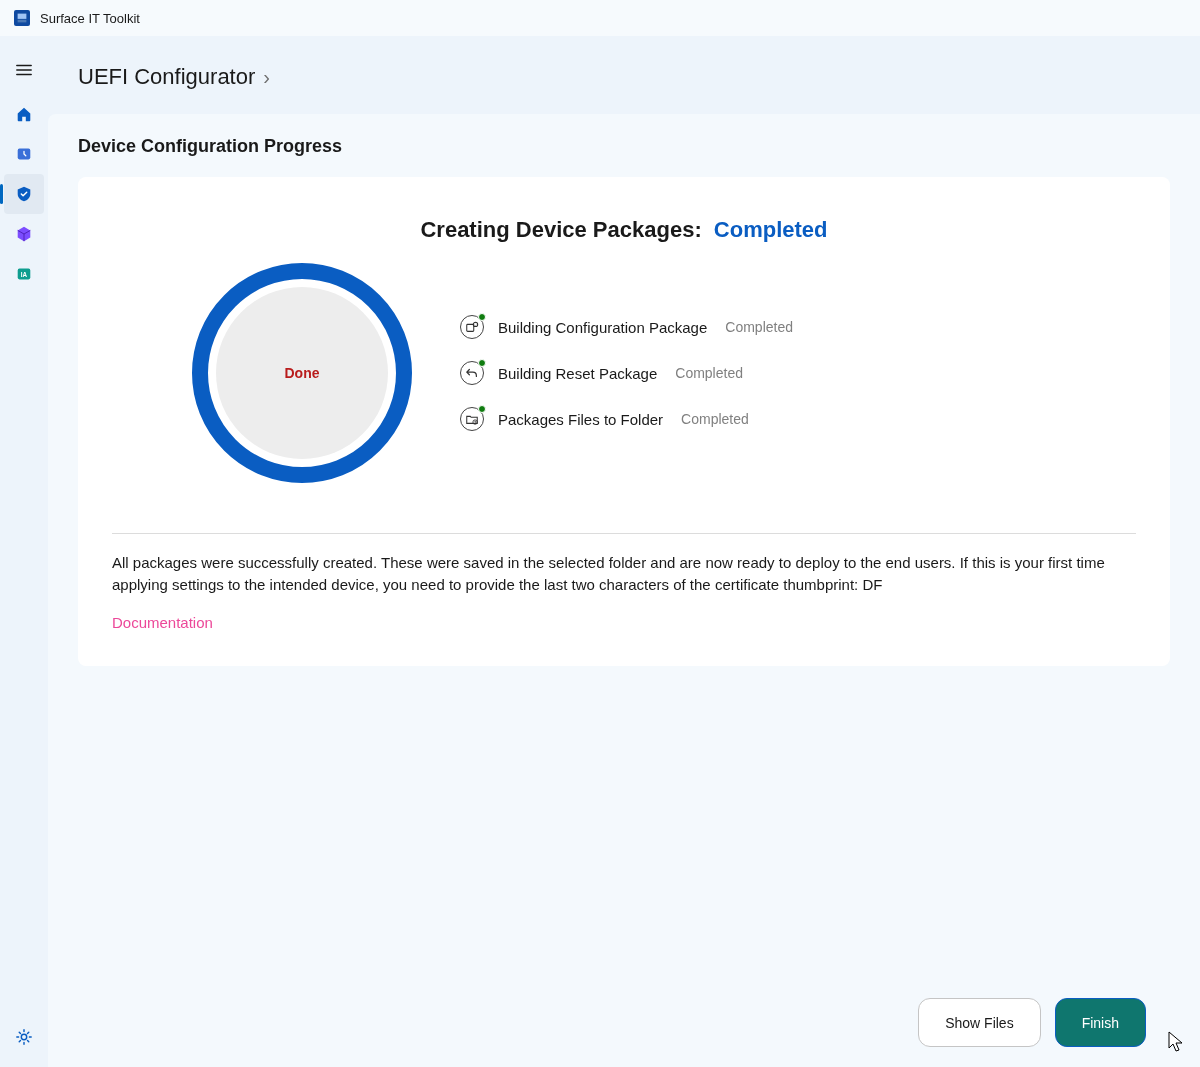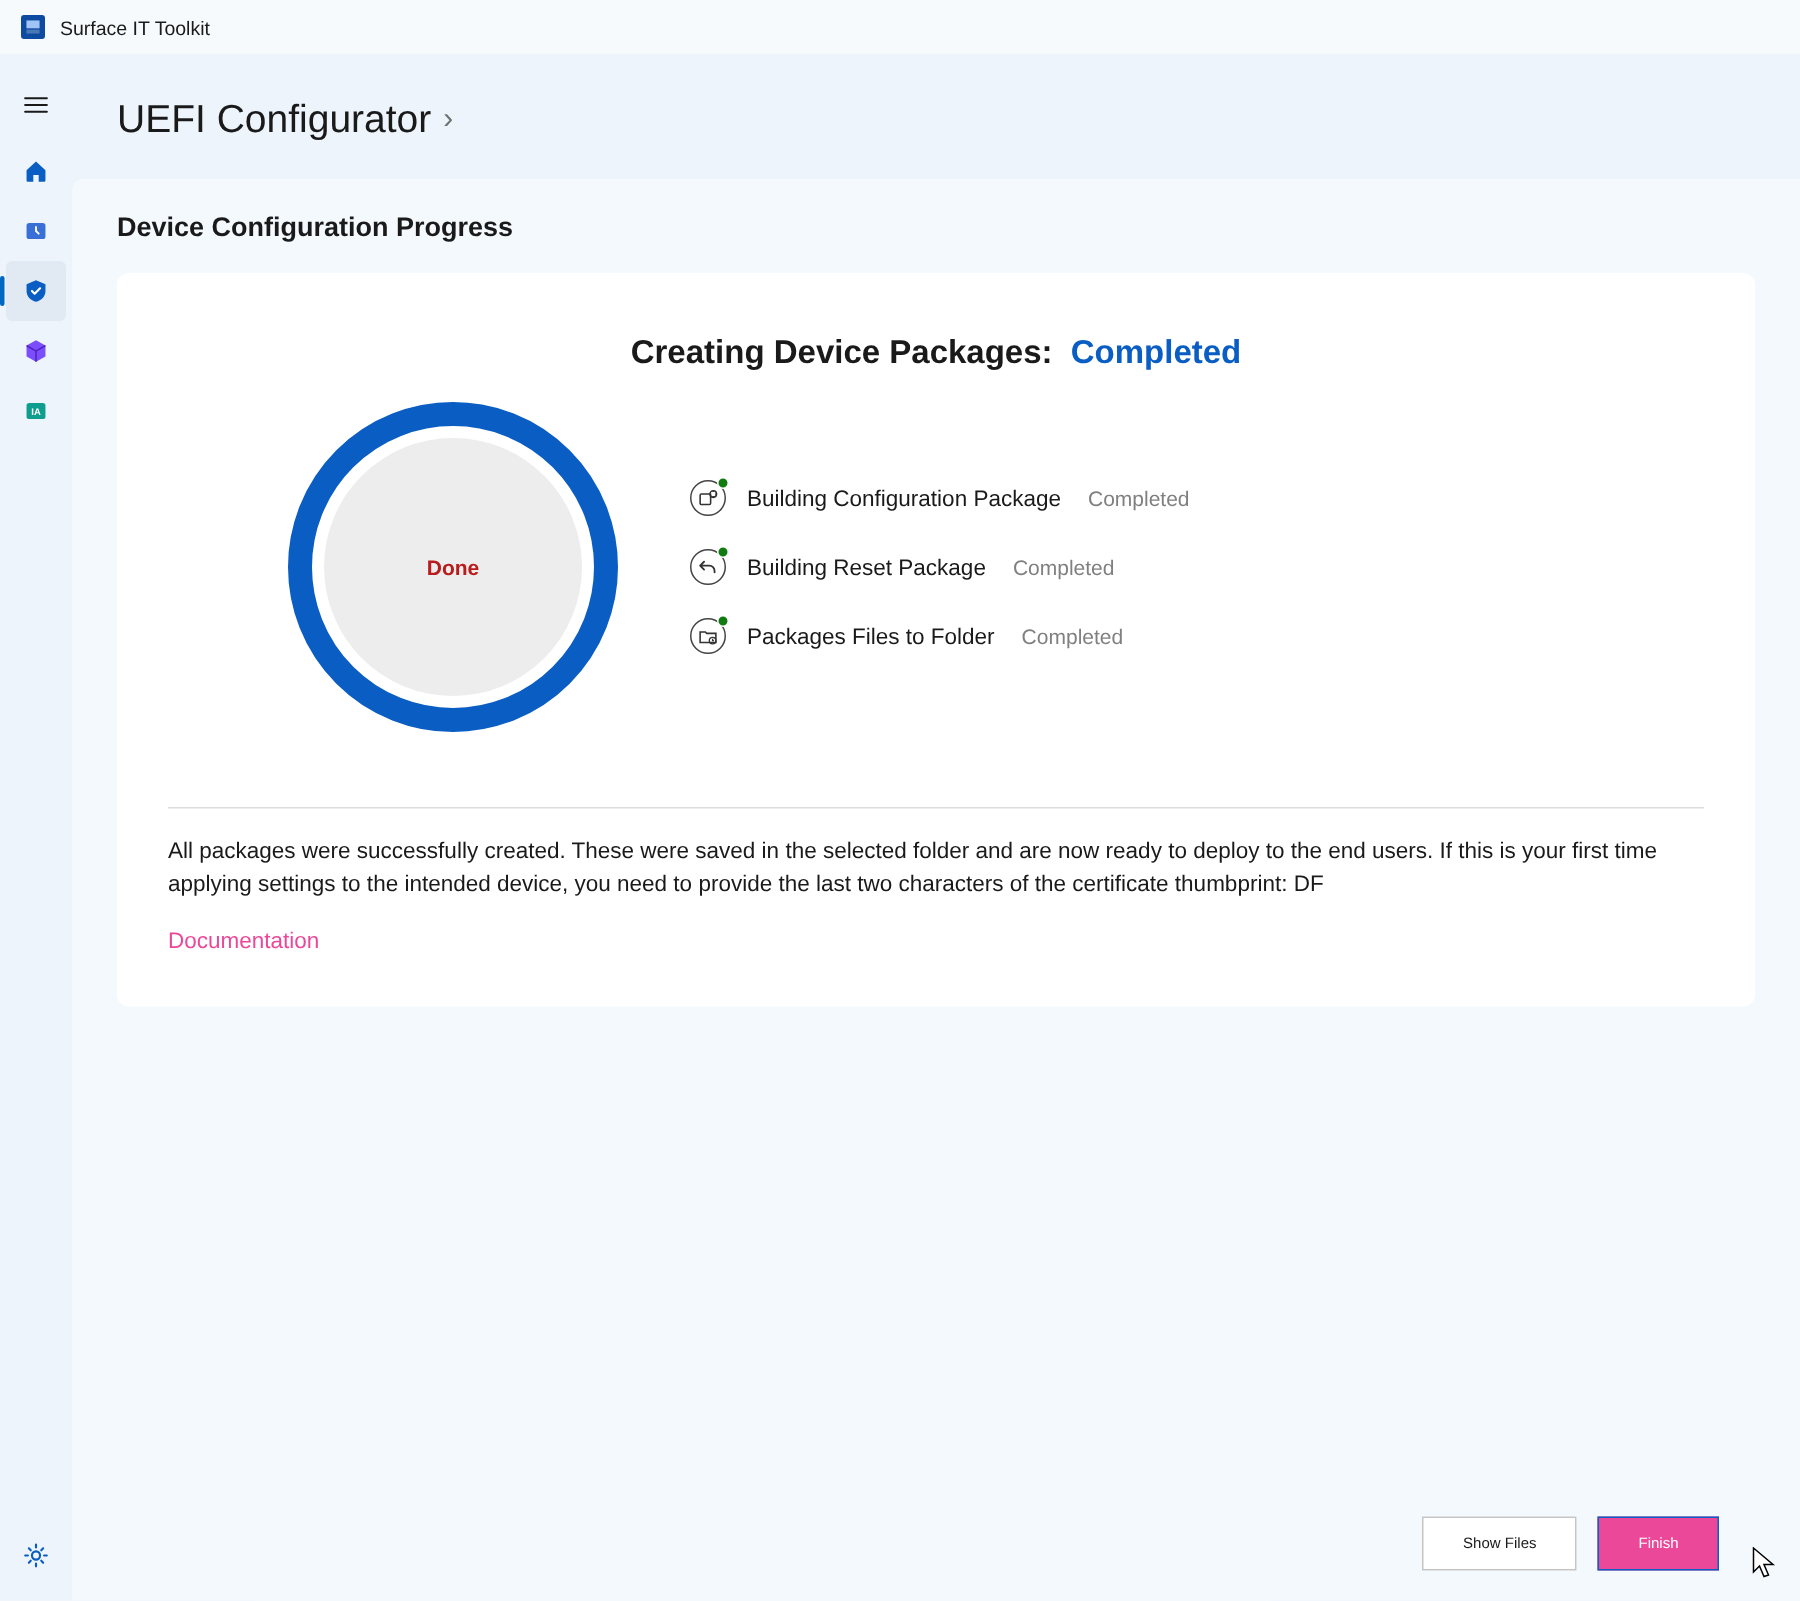--- a/index.html
+++ b/index.html
@@ -62,21 +62,21 @@
 
   
   .main {
     flex:1;
     display:flex;
     flex-direction:column;
     padding: 0;
   }
 
   .breadcrumb-bar { padding: 28px 30px 10px 30px; display:flex; align-items:center; gap:8px; }
-  .breadcrumb-parent { font-size: 26px; font-weight: 400; color:#1a1a1a; cursor:pointer; }
+  .breadcrumb-parent { font-size: 22px; font-weight: 400; color:#1a1a1a; cursor:pointer; }
   .breadcrumb-sep { font-size: 20px; color:#707070; }
   .breadcrumb-current { font-size: 26px; font-weight: 600; color:#1a1a1a; }
 
   .page-surface {
     margin: 14px 0 0 0;
     flex:1;
     background:#f4f9fd;
     border-top-left-radius: 8px;
     padding: 22px 30px 0 30px;
     display:flex; flex-direction:column;
@@ -129,31 +129,31 @@
   .summary-text { font-size:15px; line-height:1.45; color:#1a1a1a; }
   .doc-link { color:#ec4899; font-size:15px; margin-top:18px; display:inline-block; cursor:pointer; }
 
   
   .footer {
     position:absolute;
     bottom:20px; right:54px;
     display:flex; gap:14px;
   }
   .btn {
-    height:36px; padding:0 26px;
-    border-radius:0;
-    font-size:10px;
+    height:49px; padding:0 26px;
+    border-radius:12px;
+    font-size:14px;
     display:flex; align-items:center; justify-content:center;
     cursor:pointer;
     border:1px solid #c5c5c5;
     background:#fff;
     color:#1a1a1a;
   }
   .btn.primary {
-    background:#ec4899; color:#fff; border-color:#0a5dc2;
+    background:#0f766e; color:#fff; border-color:#0a5dc2;
   }
 
   
   .cursor { position:absolute; right:16px; bottom:14px; width:16px; height:22px; }
 </style>
 </head>
 <body>
 
 <div class="titlebar">
   <div class="app-icon">

